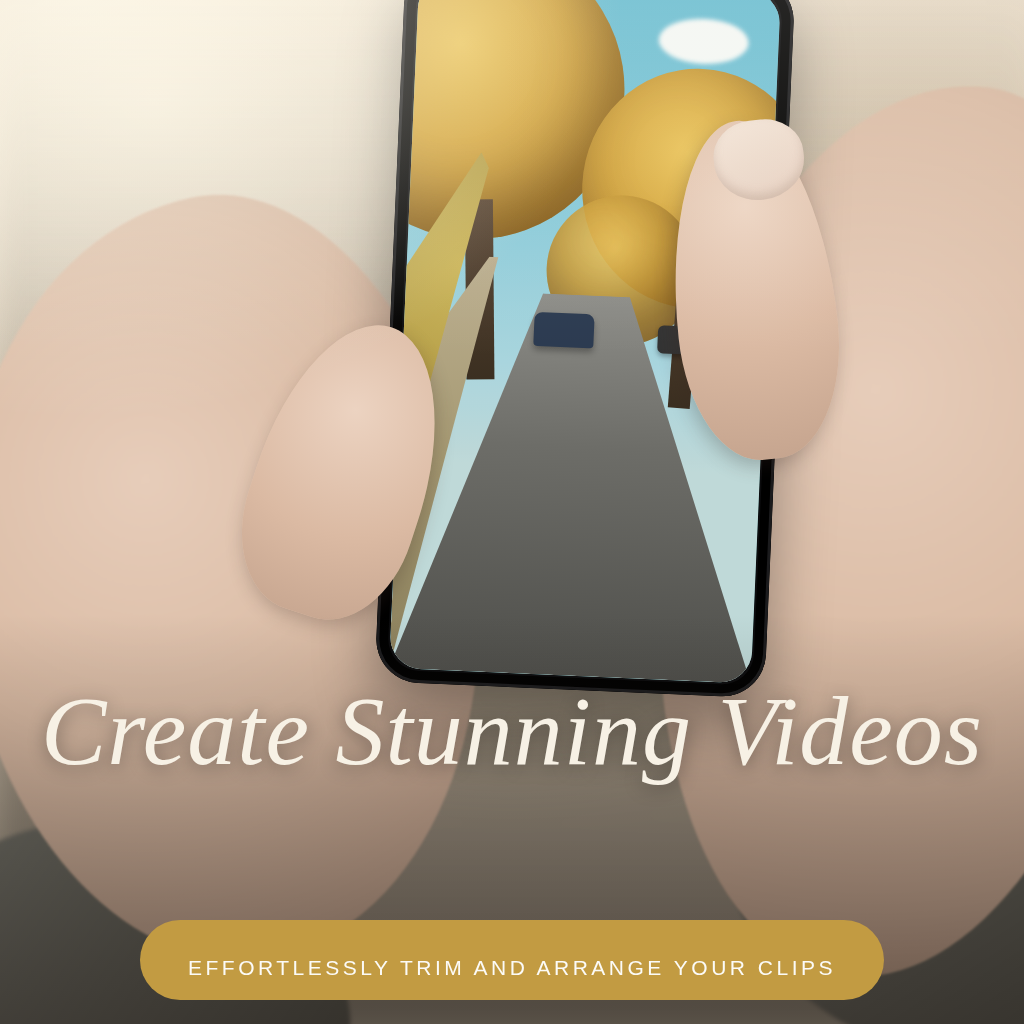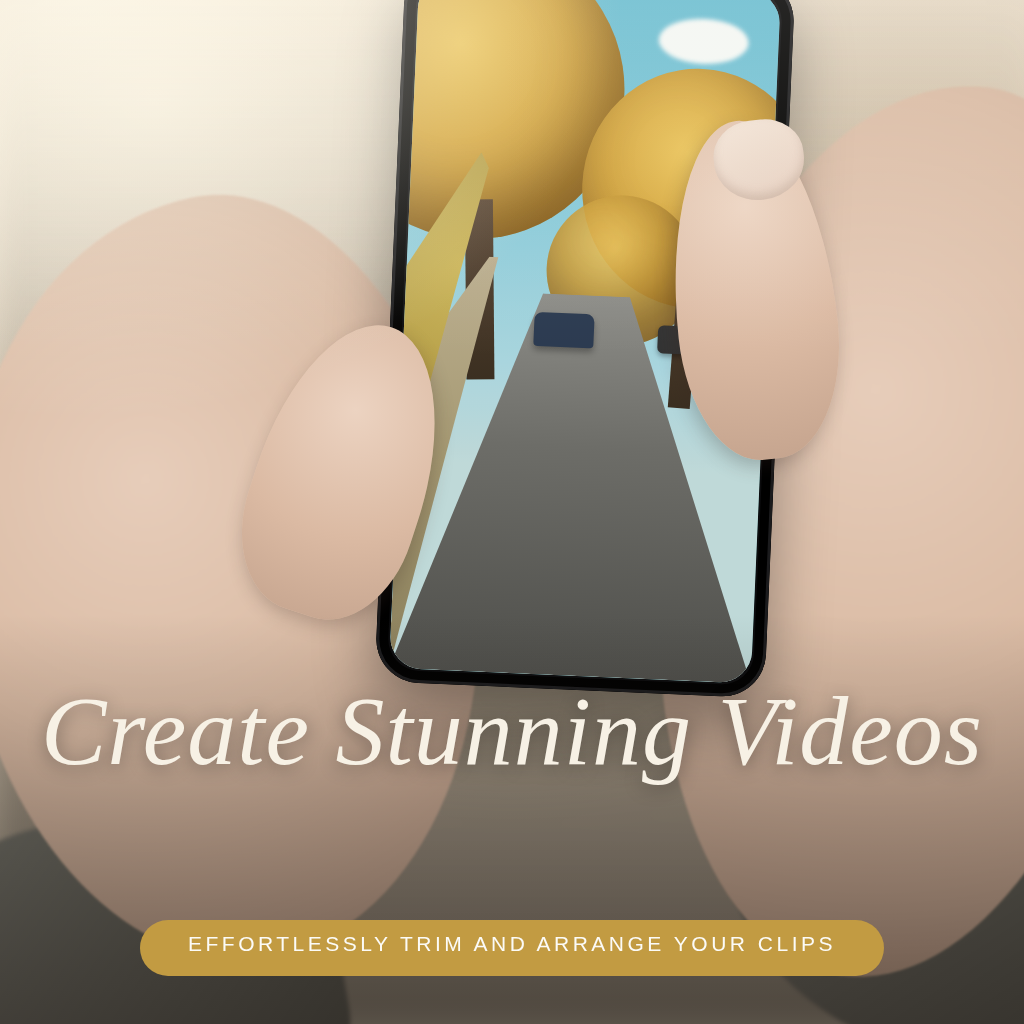--- a/index.html
+++ b/index.html
@@ -192,21 +192,21 @@
   .pill {
     position:absolute;
     left:50%; transform:translateX(-50%);
     top:920px;
     background:#c59b3a;
     color:#fcfbf7;
     font-family: "Helvetica Neue", Arial, sans-serif;
     font-size:21px;
     letter-spacing: 3.5px;
     font-weight:500;
-    padding: 12px 48px 20px;
+    padding: 36px 48px 20px;
     border-radius: 999px;
     white-space:nowrap;
     text-align:center;
   }
 </style>
 </head>
 <body>
 
 <div class="stage">
 

